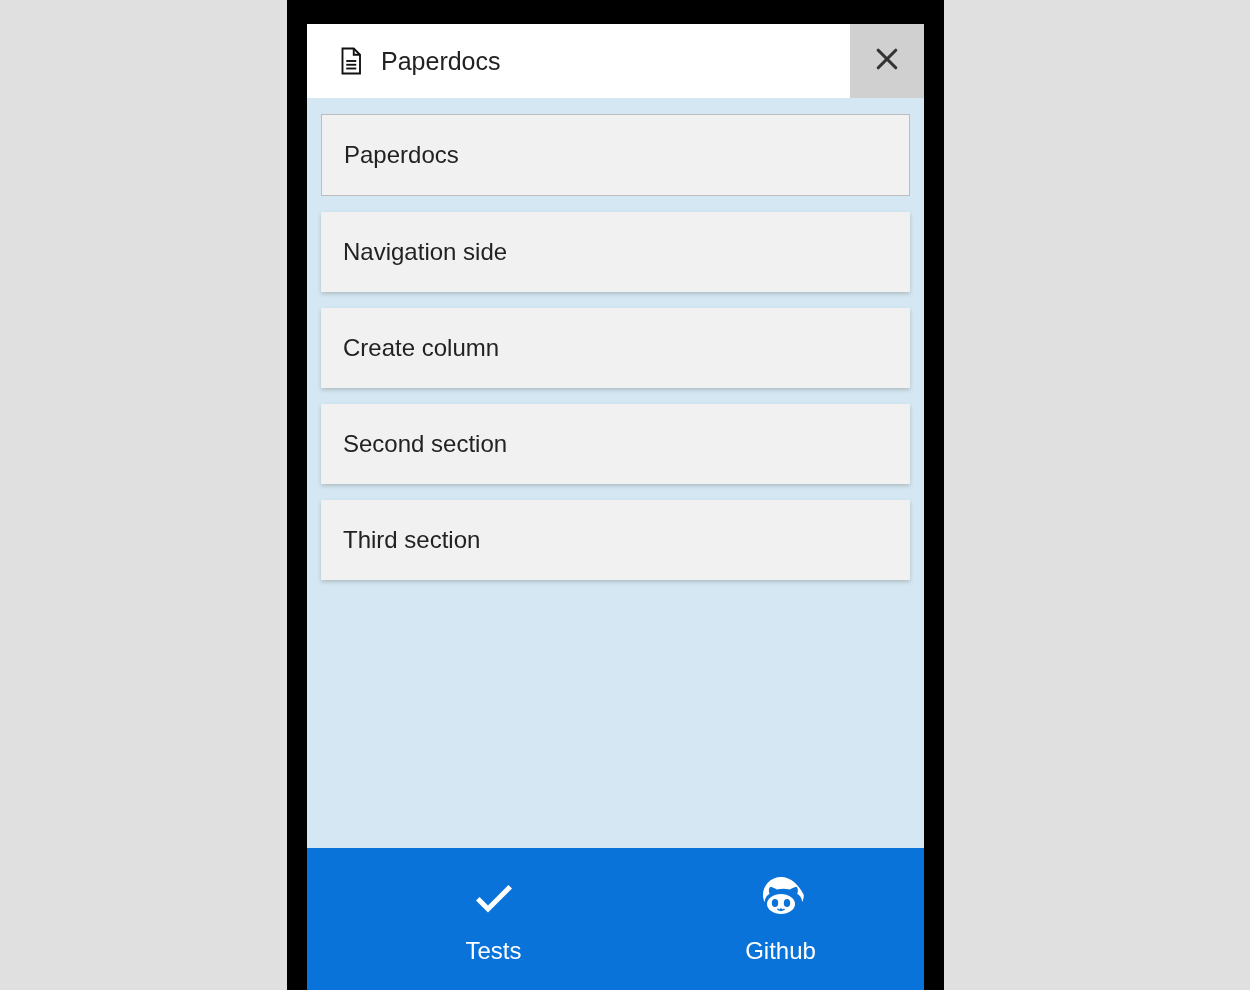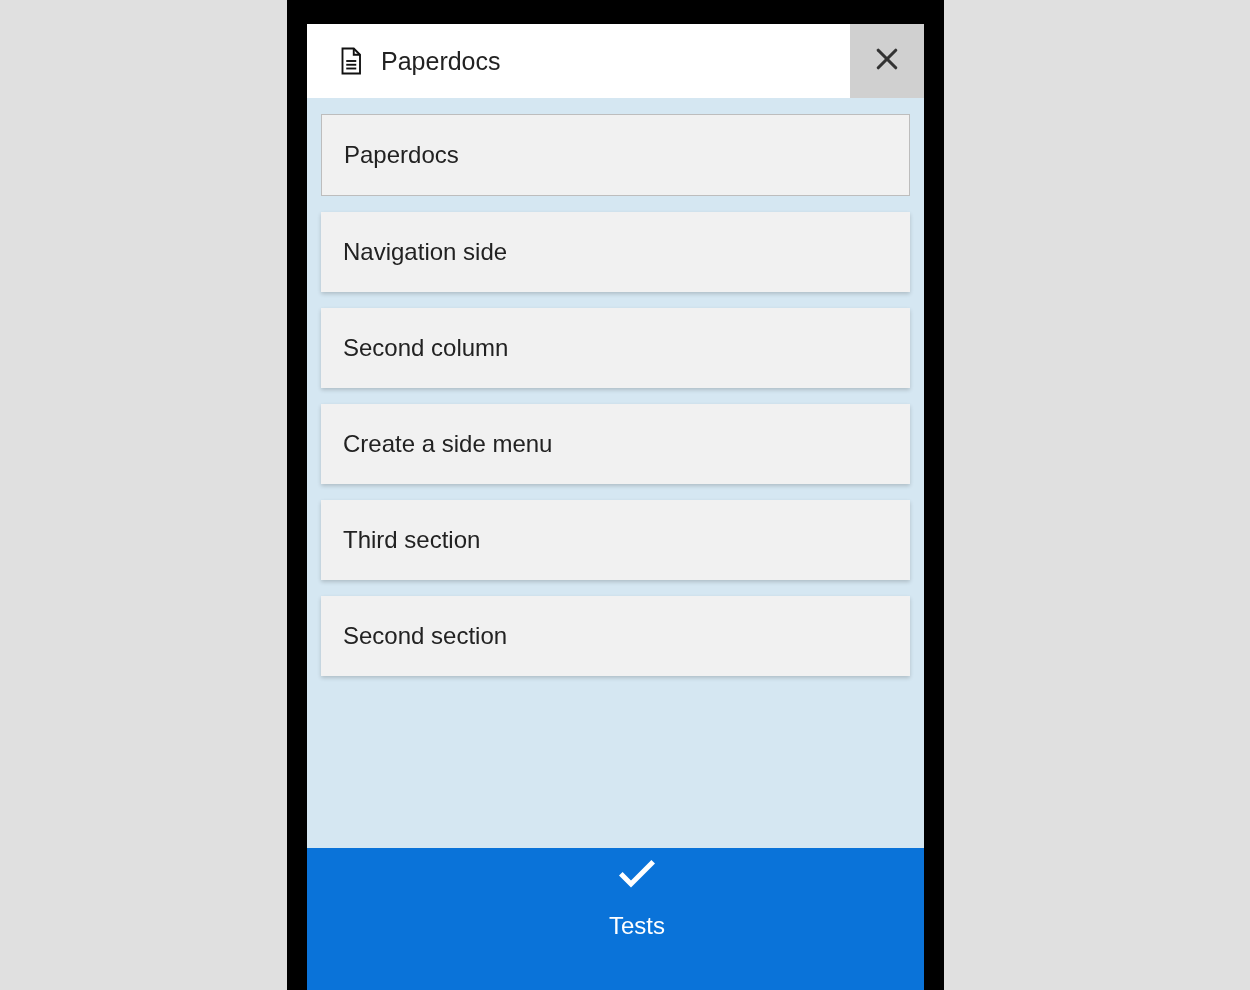--- a/index.html
+++ b/index.html
@@ -78,21 +78,21 @@
       box-shadow: 0 2px 4px rgba(0,0,0,0.18);
     }
     .menu-item.active {
       border: 1px solid #bdbdbd;
       box-shadow: none;
     }
     .tabbar {
       margin: 0 20px 0 20px;
       background: #0a73d9;
       display: flex;
-      align-items: flex-start;
+      align-items: center;
       height: 142px;
       padding-left: 43px;
     }
     .tab-item {
       flex: 1;
       display: flex;
       flex-direction: column;
       align-items: center;
       justify-content: center;
       gap: 12px;
@@ -137,37 +137,47 @@
   </div>
 
   <div class="menu-panel">
     <div class="menu-item active">
       <span>Paperdocs</span>
     </div>
     <div class="menu-item">
       <span>Navigation side</span>
     </div>
     <div class="menu-item">
-      <span>Second column</span>
+      <span>Create column</span>
     </div>
     <div class="menu-item">
-      <span>Create a side menu</span>
+      <span>Second section</span>
     </div>
     <div class="menu-item">
       <span>Third section</span>
-    </div>
-    <div class="menu-item">
-      <span>Second section</span>
     </div>
   </div>
 
   <div class="tabbar">
     <div class="tab-item">
       <span>
         <svg viewBox="0 0 24 24" fill="#ffffff">
           <path d="M9 16.2 L4.8 12 L3 13.8 L9 19.8 L21 7.8 L19.2 6 Z"></path>
         </svg>
       </span>
       <span class="tab-label">Tests</span>
     </div>
+    <div class="tab-item">
+      <span>
+        <svg viewBox="0 0 24 24" fill="#ffffff">
+          <path d="M12 2C7 2 3 6 3 11c0 1.3.3 2.5.8 3.6.1-2 1.1-3.4 2.5-4.2-.3-.7-.7-2.1.2-3.4 0 0 1.1-.3 3.5 1.3 1-.3 2.1-.4 3.2-.4s2.2.1 3.2.4c2.4-1.6 3.5-1.3 3.5-1.3.9 1.3.5 2.7.2 3.4 1.4.8 2.4 2.2 2.5 4.2.5-1.1.8-2.3.8-3.6C21 6 17 2 12 2z"></path>
+          <ellipse cx="12" cy="15.5" rx="7" ry="5" fill="#ffffff"></ellipse>
+          <ellipse cx="9" cy="15" rx="1.6" ry="2" fill="#0a73d9"></ellipse>
+          <ellipse cx="15" cy="15" rx="1.6" ry="2" fill="#0a73d9"></ellipse>
+          <path d="M10.5 18.2c.5.3 1 .5 1.5.5s1-.2 1.5-.5" stroke="#0a73d9" stroke-width="0.8" fill="none" stroke-linecap="round"></path>
+          <circle cx="12" cy="18.2" r="0.6" fill="#0a73d9"></circle>
+        </svg>
+      </span>
+      <span class="tab-label">Github</span>
+    </div>
   </div>
 
 </div>
 
 </body></html>

